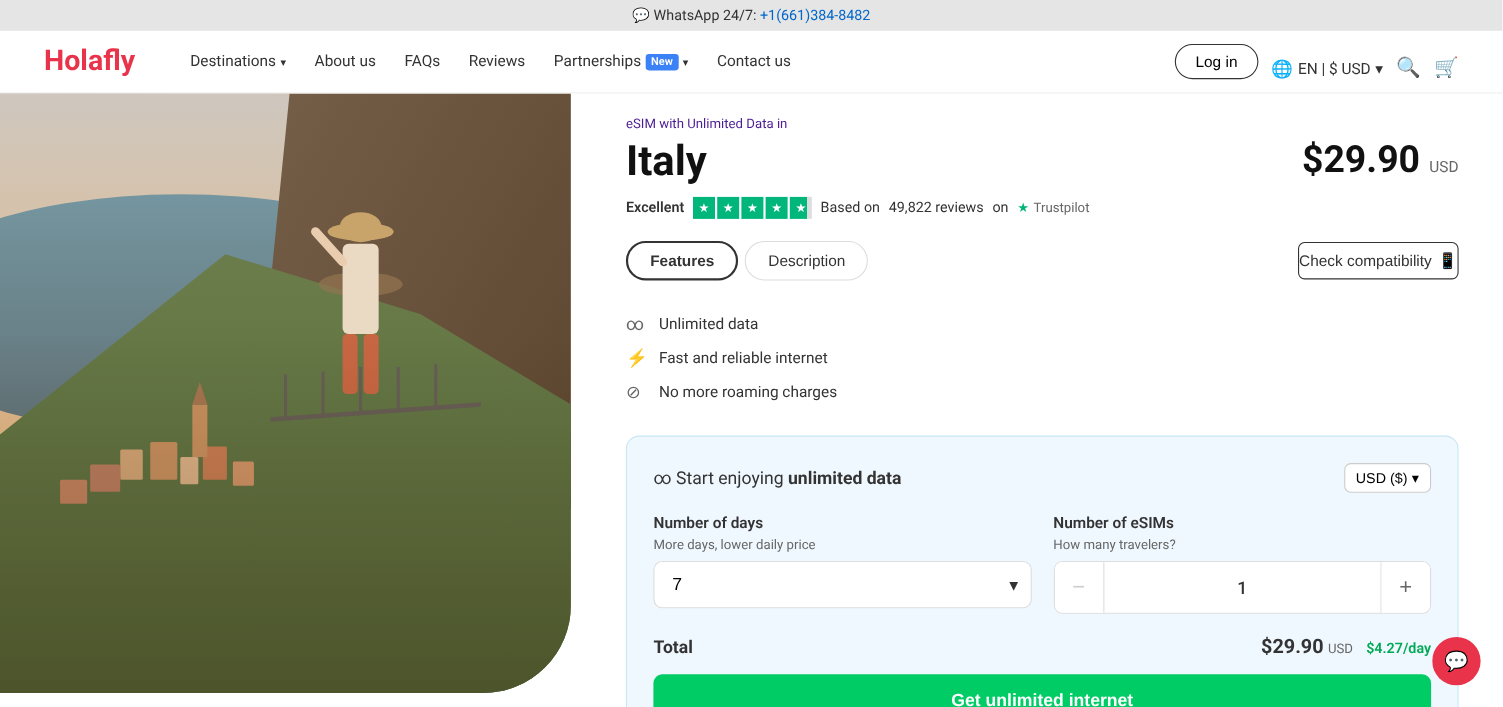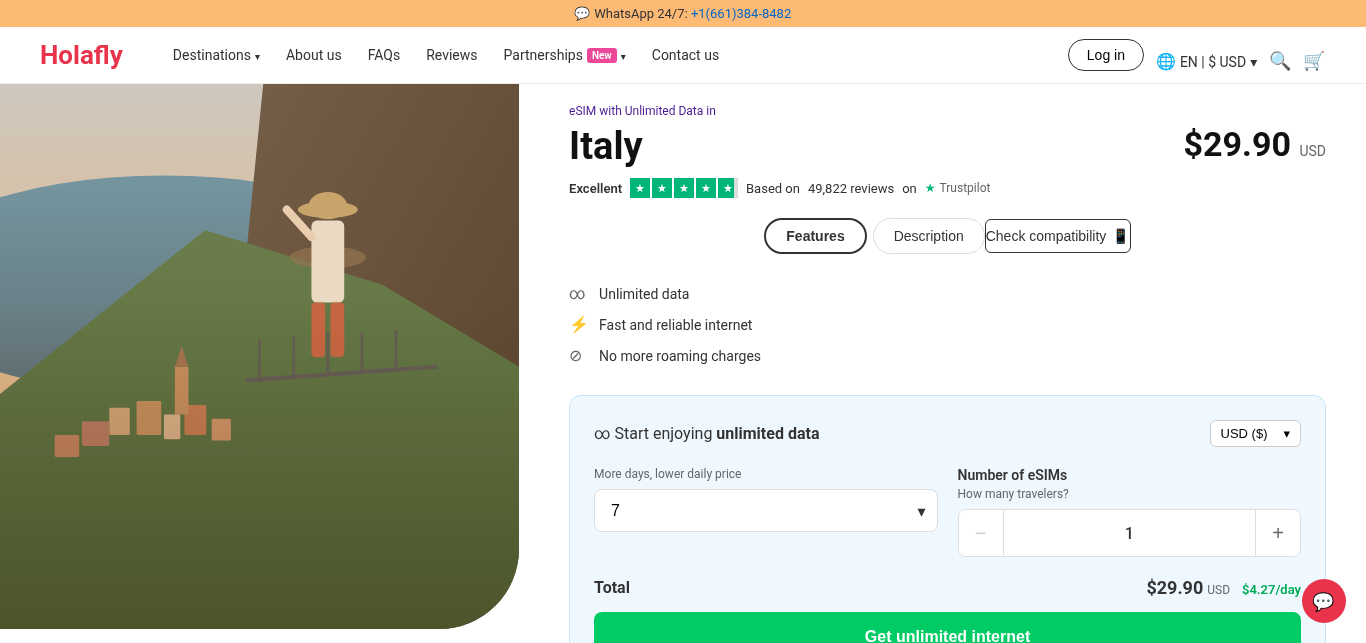--- a/index.html
+++ b/index.html
@@ -1,20 +1,20 @@
 <!DOCTYPE html>
 <html><head>
   <meta charset="utf-8">
   <style>
     * { box-sizing: border-box; margin: 0; padding: 0; }
     body { font-family: -apple-system, BlinkMacSystemFont, 'Segoe UI', Roboto, sans-serif; background: #fff; color: #333; }
 
     
     .top-banner {
-      background: #fdba74;
+      background: #e5e5e5;
       text-align: center;
       padding: 6px 0;
       font-size: 13px;
       color: #333;
     }
     .top-banner a { color: #0066cc; text-decoration: none; }
 
     
     .nav {
       display: flex;
@@ -30,21 +30,21 @@
       padding: 6px 10px;
       font-size: 14px;
       color: #333;
       cursor: pointer;
       display: flex;
       align-items: center;
       gap: 4px;
       text-decoration: none;
     }
     .new-badge {
-      background: #ec4899;
+      background: #3b82f6;
       color: #fff;
       font-size: 10px;
       padding: 2px 5px;
       border-radius: 3px;
       font-weight: 600;
     }
     .nav-actions { display: flex; align-items: flex-end; gap: 12px; }
     .login-btn {
       border: 1px solid #333;
       background: #fff;
@@ -118,21 +118,21 @@
     .trustpilot { display: flex; align-items: center; gap: 4px; color: #666; font-size: 12px; }
     .trustpilot-star { color: #00b67a; }
 
     
     .tabs {
       display: flex;
       gap: 0;
       margin-bottom: 24px;
       border-bottom: none;
       align-items: center;
-      justify-content: center;
+      justify-content: space-between;
     }
     .tabs-left { display: flex; gap: 6px; }
     .tab {
       padding: 8px 20px;
       border: 1px solid #ddd;
       border-radius: 20px;
       font-size: 14px;
       cursor: pointer;
       background: #fff;
       color: #333;
@@ -178,21 +178,21 @@
     }
     .currency-selector {
       border: 1px solid #ccc;
       border-radius: 6px;
       padding: 5px 10px;
       font-size: 13px;
       background: #fff;
       cursor: pointer;
       display: flex;
       align-items: center;
-      gap: 16px;
+      gap: 4px;
       justify-content: center;
     }
 
     .booking-fields {
       display: grid;
       grid-template-columns: 1fr 1fr;
       gap: 20px;
       margin-bottom: 20px;
     }
     .field-group label { font-size: 14px; font-weight: 600; color: #333; display: block; margin-bottom: 4px; }
@@ -483,20 +483,21 @@
         </div>
         <button class="currency-selector">
           <span>USD ($)</span>
           <span>▾</span>
         </button>
       </div>
 
       <div class="booking-fields">
 
         <div class="field-group">
+          <label>Number of days</label>
           <p class="field-hint">More days, lower daily price</p>
           <div class="days-select-wrapper">
             <select>
               <option value="1">1</option>
               <option value="2">2</option>
               <option value="3">3</option>
               <option value="4">4</option>
               <option value="5">5</option>
               <option value="6">6</option>
               <option value="7" selected="">7</option>

